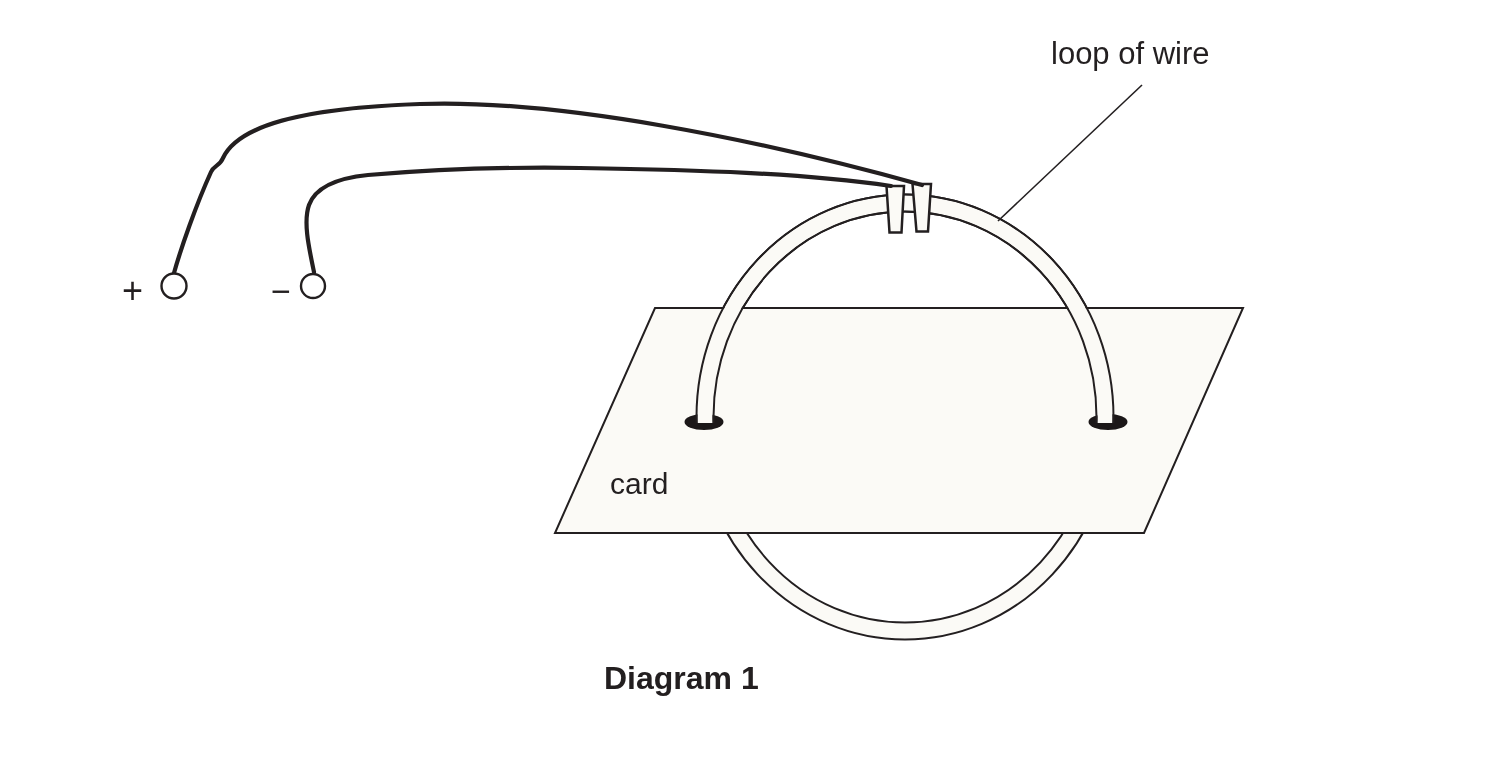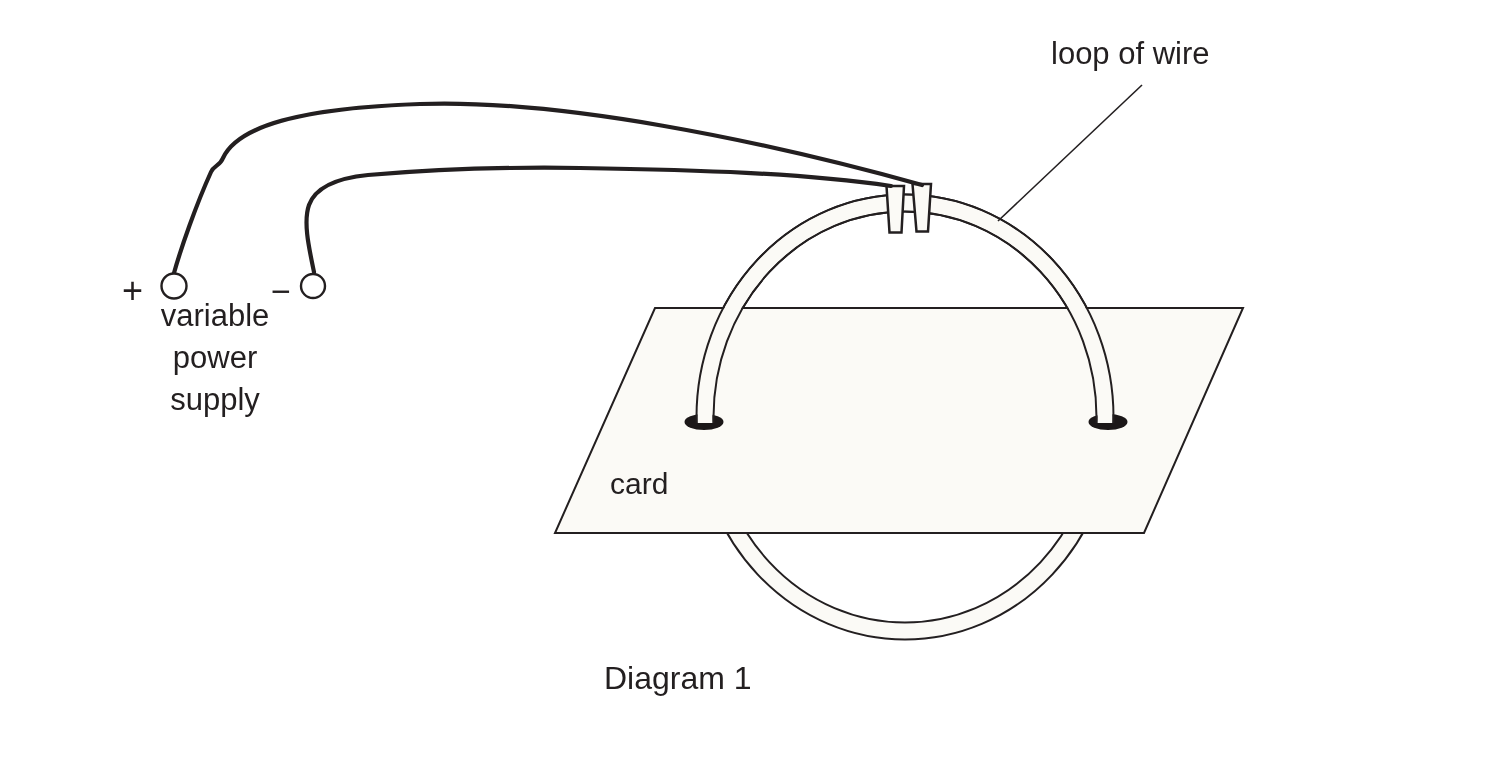--- a/index.html
+++ b/index.html
@@ -54,21 +54,21 @@
   .lbl-card {
     left: 597px;
     top: 467px;
     font-size: 30px;
     margin-left: 13px;
   }
   .lbl-caption {
     left: 604px;
     top: 660px;
     font-size: 32px;
-    font-weight: 400;
+    font-weight: 700;
   }
 </style>
 </head>
 <body>
 
 <div class="stage">
 
   <svg width="1512" height="762" viewBox="0 0 1512 762">
     <defs>
       <clipPath id="above-card">
@@ -108,21 +108,18 @@
 
     <line x1="1142" y1="85" x2="998" y2="221" stroke-width="1.6" stroke="#231f20"></line>
   </svg>
 
   <div class="lbl lbl-loop-of-wire">loop of wire</div>
 
   <div class="lbl lbl-plus">+</div>
 
   <div class="lbl lbl-minus">−</div>
 
-  <div class="lbl lbl-power-supply">variable
-power
-supply</div>
 
   <div class="lbl lbl-card">card</div>
 
   <div class="lbl lbl-caption">Diagram 1</div>
 
 </div>
 
 </body></html>

